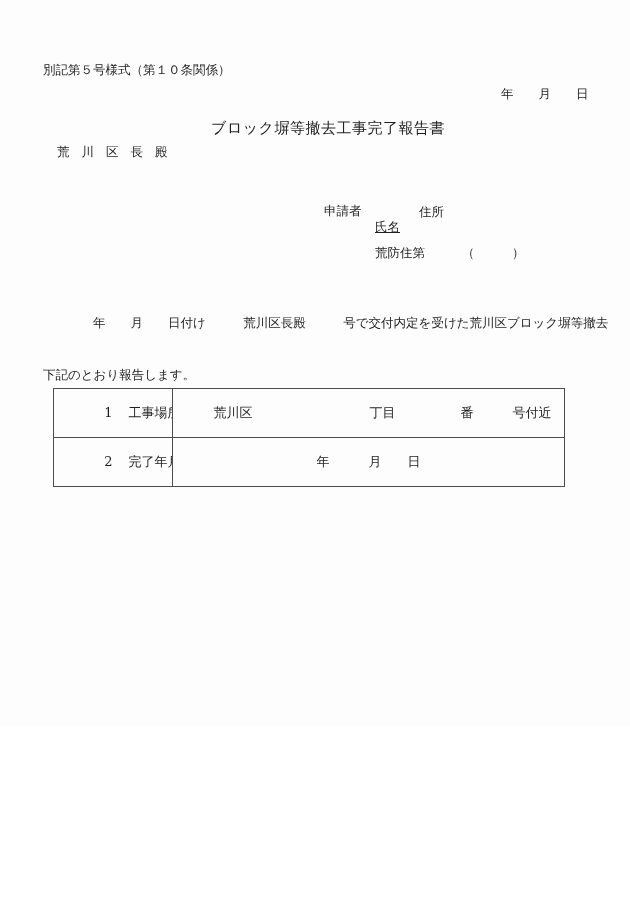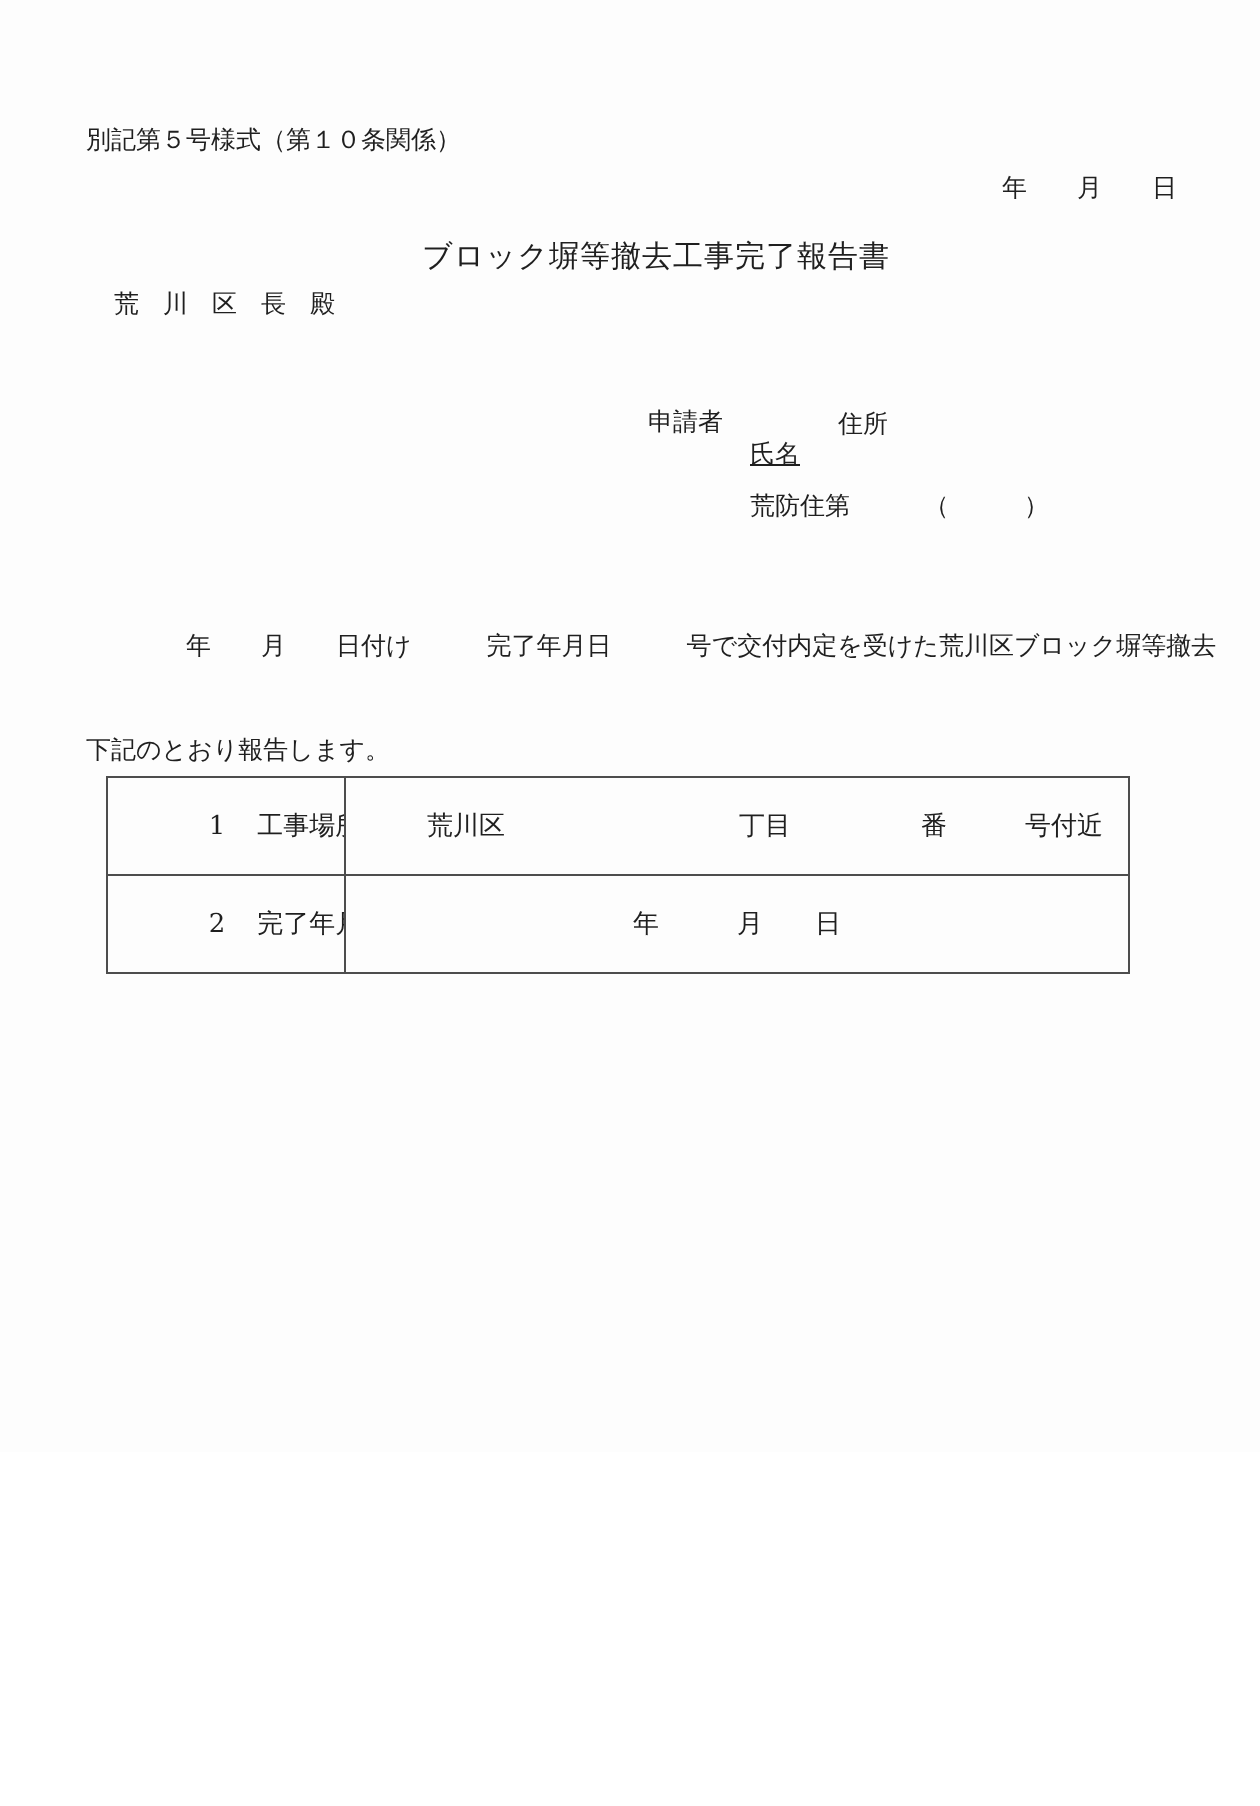--- a/index.html
+++ b/index.html
@@ -76,21 +76,21 @@
 
   <div class="abs address-label">住所</div>
 
   <div class="abs name-label">氏名</div>
 
   <div class="abs phone-label">荒防住第</div>
 
   <div class="abs phone-blank">（　　　）</div>
 
   <div class="abs body-text">
-    <div class="line">　　　　年　　月　　日付け　　　完了年月日　　　号で交付内定を受けた荒川区ブロック塀等撤去</div>
+    <div class="line">　　　　年　　月　　日付け　　　荒川区長殿　　　号で交付内定を受けた荒川区ブロック塀等撤去</div>
     <div class="line">下記のとおり報告します。</div>
   </div>
 
   <table class="report-table">
     <tbody>
       <tr>
         <td class="cell-head">
           <span>1</span><span class="row-label">工事場所</span>
         </td>
         <td class="cell-value">荒川区　　　　　　　　　丁目　　　　　番　　　号付近</td>

